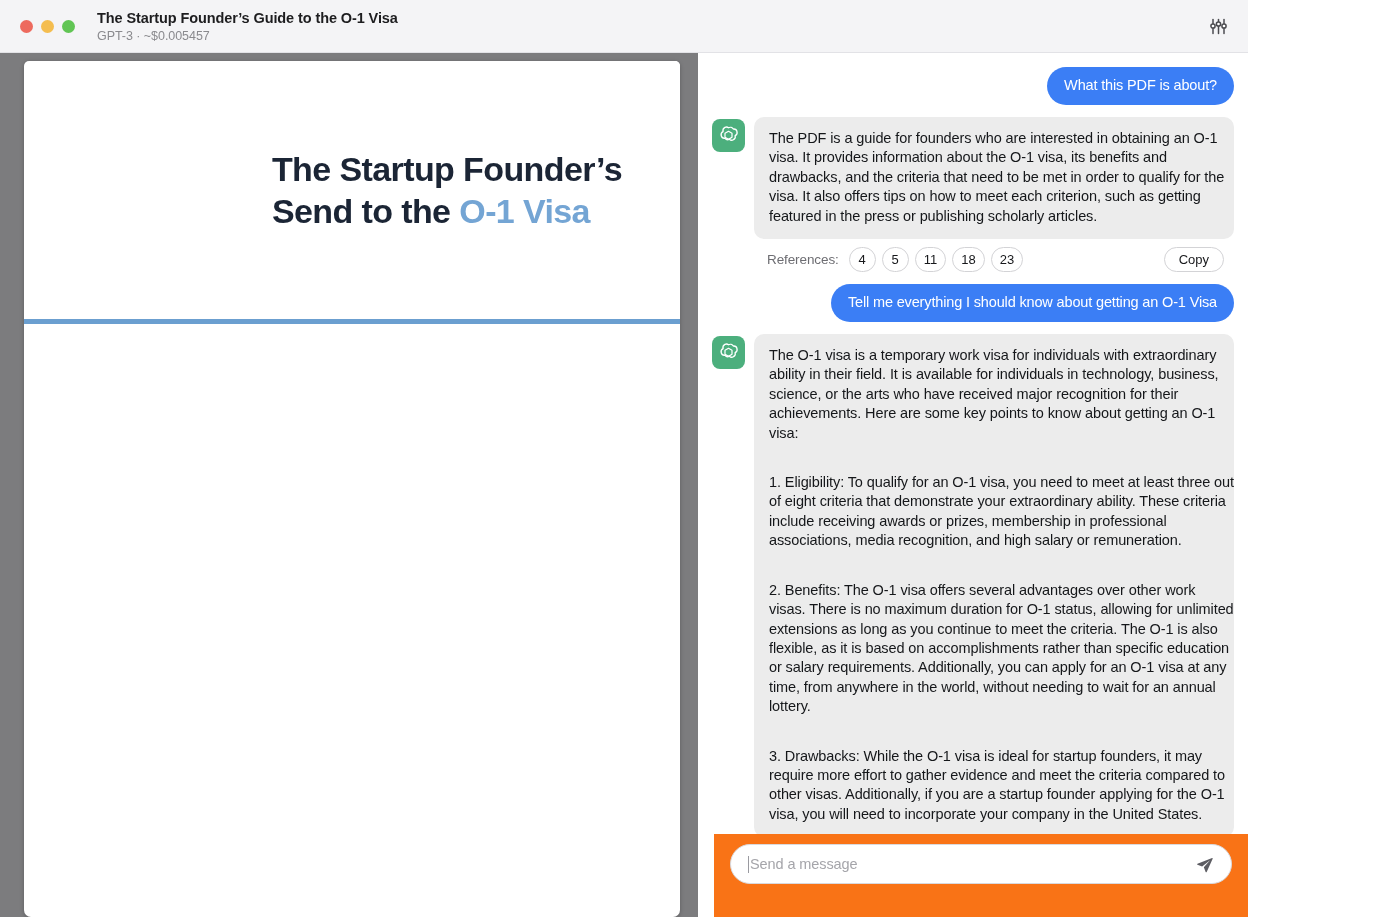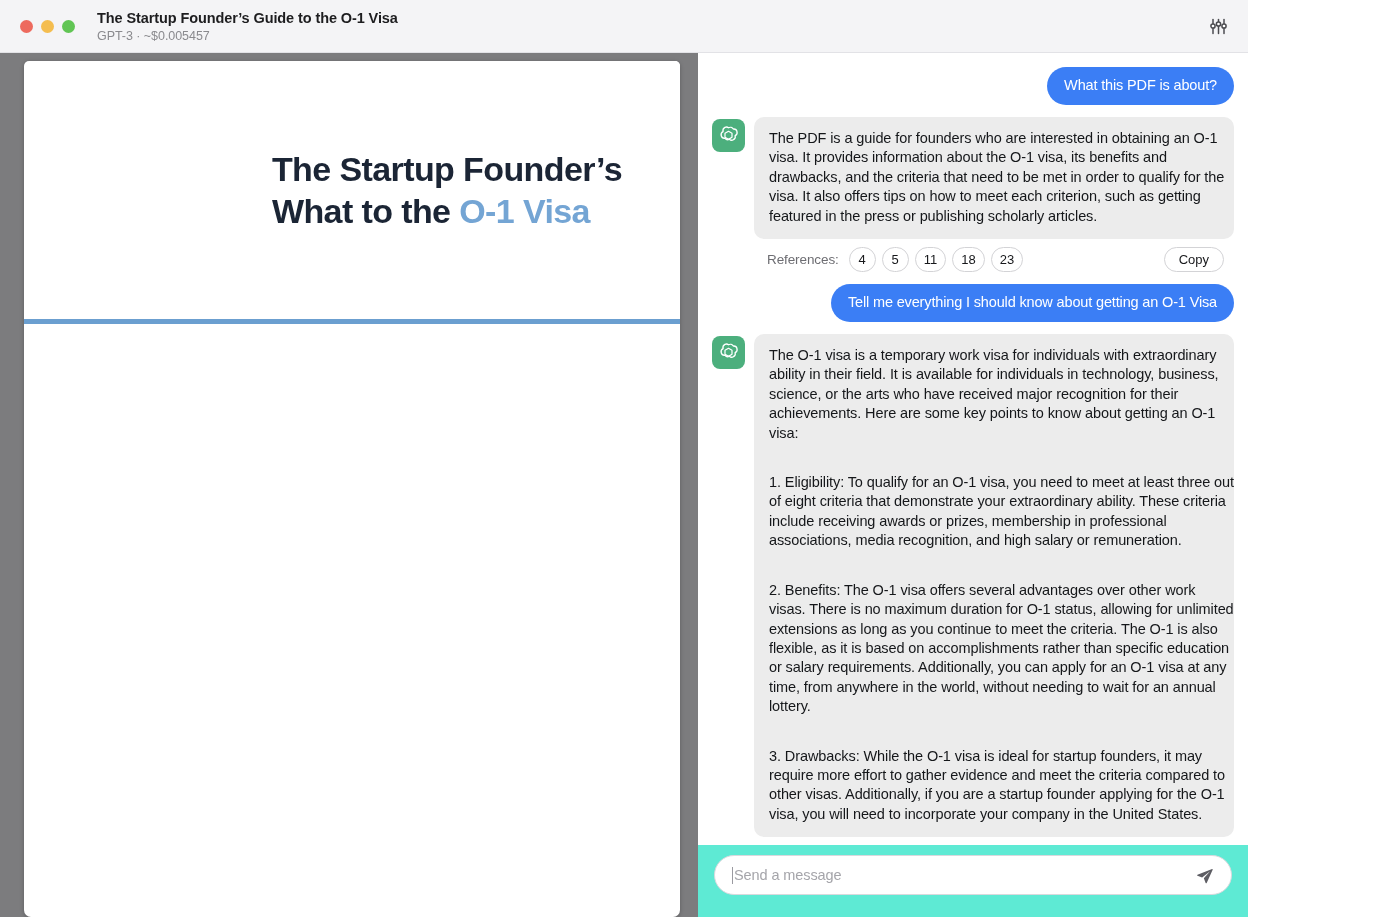--- a/index.html
+++ b/index.html
@@ -178,22 +178,23 @@
     margin-left: auto; margin-right: 10px;
     height: 25px; padding: 8px 14px;
     border: 1px solid #d3d3d6; border-radius: 13px;
     background: #fff; color: #17181b; font-size: 13px;
     display: flex; align-items: center; justify-content: center;
     cursor: pointer;
   }
 
   
   .composer-wrap {
-    padding: 10px 16px 22px 16px;
-    background: #5eead4;
+    padding: 10px 16px 33px 16px;
+    background: #f97316;
+    margin-left: 16px;
   }
   .composer {
     height: 40px;
     border: 1px solid #d9d9dd; border-radius: 20px;
     background: #fff;
     display: flex; align-items: center;
     padding: 0 14px 0 17px;
   }
   .composer .caret {
     width: 1px; height: 17px; background: #9a9aa0; margin-right: 1px;
@@ -242,21 +243,21 @@
   </div>
 
   <div class="body">
 
     <div class="pdf-pane">
       <div class="pdf-page">
 
         <div class="pdf-head">
           <div class="pdf-title">
             <span>The Startup Founder’s</span><br>
-            <span>What to the </span><span class="hl">O-1 Visa</span>
+            <span>Send to the </span><span class="hl">O-1 Visa</span>
           </div>
         </div>
 
         <div class="pdf-rule"></div>
 
         <div class="pdf-photo">
           <div class="photo-soft"></div>
 
           <svg class="flag-svg" viewBox="0 0 640 570" preserveAspectRatio="xMidYMid slice">
             <defs>

